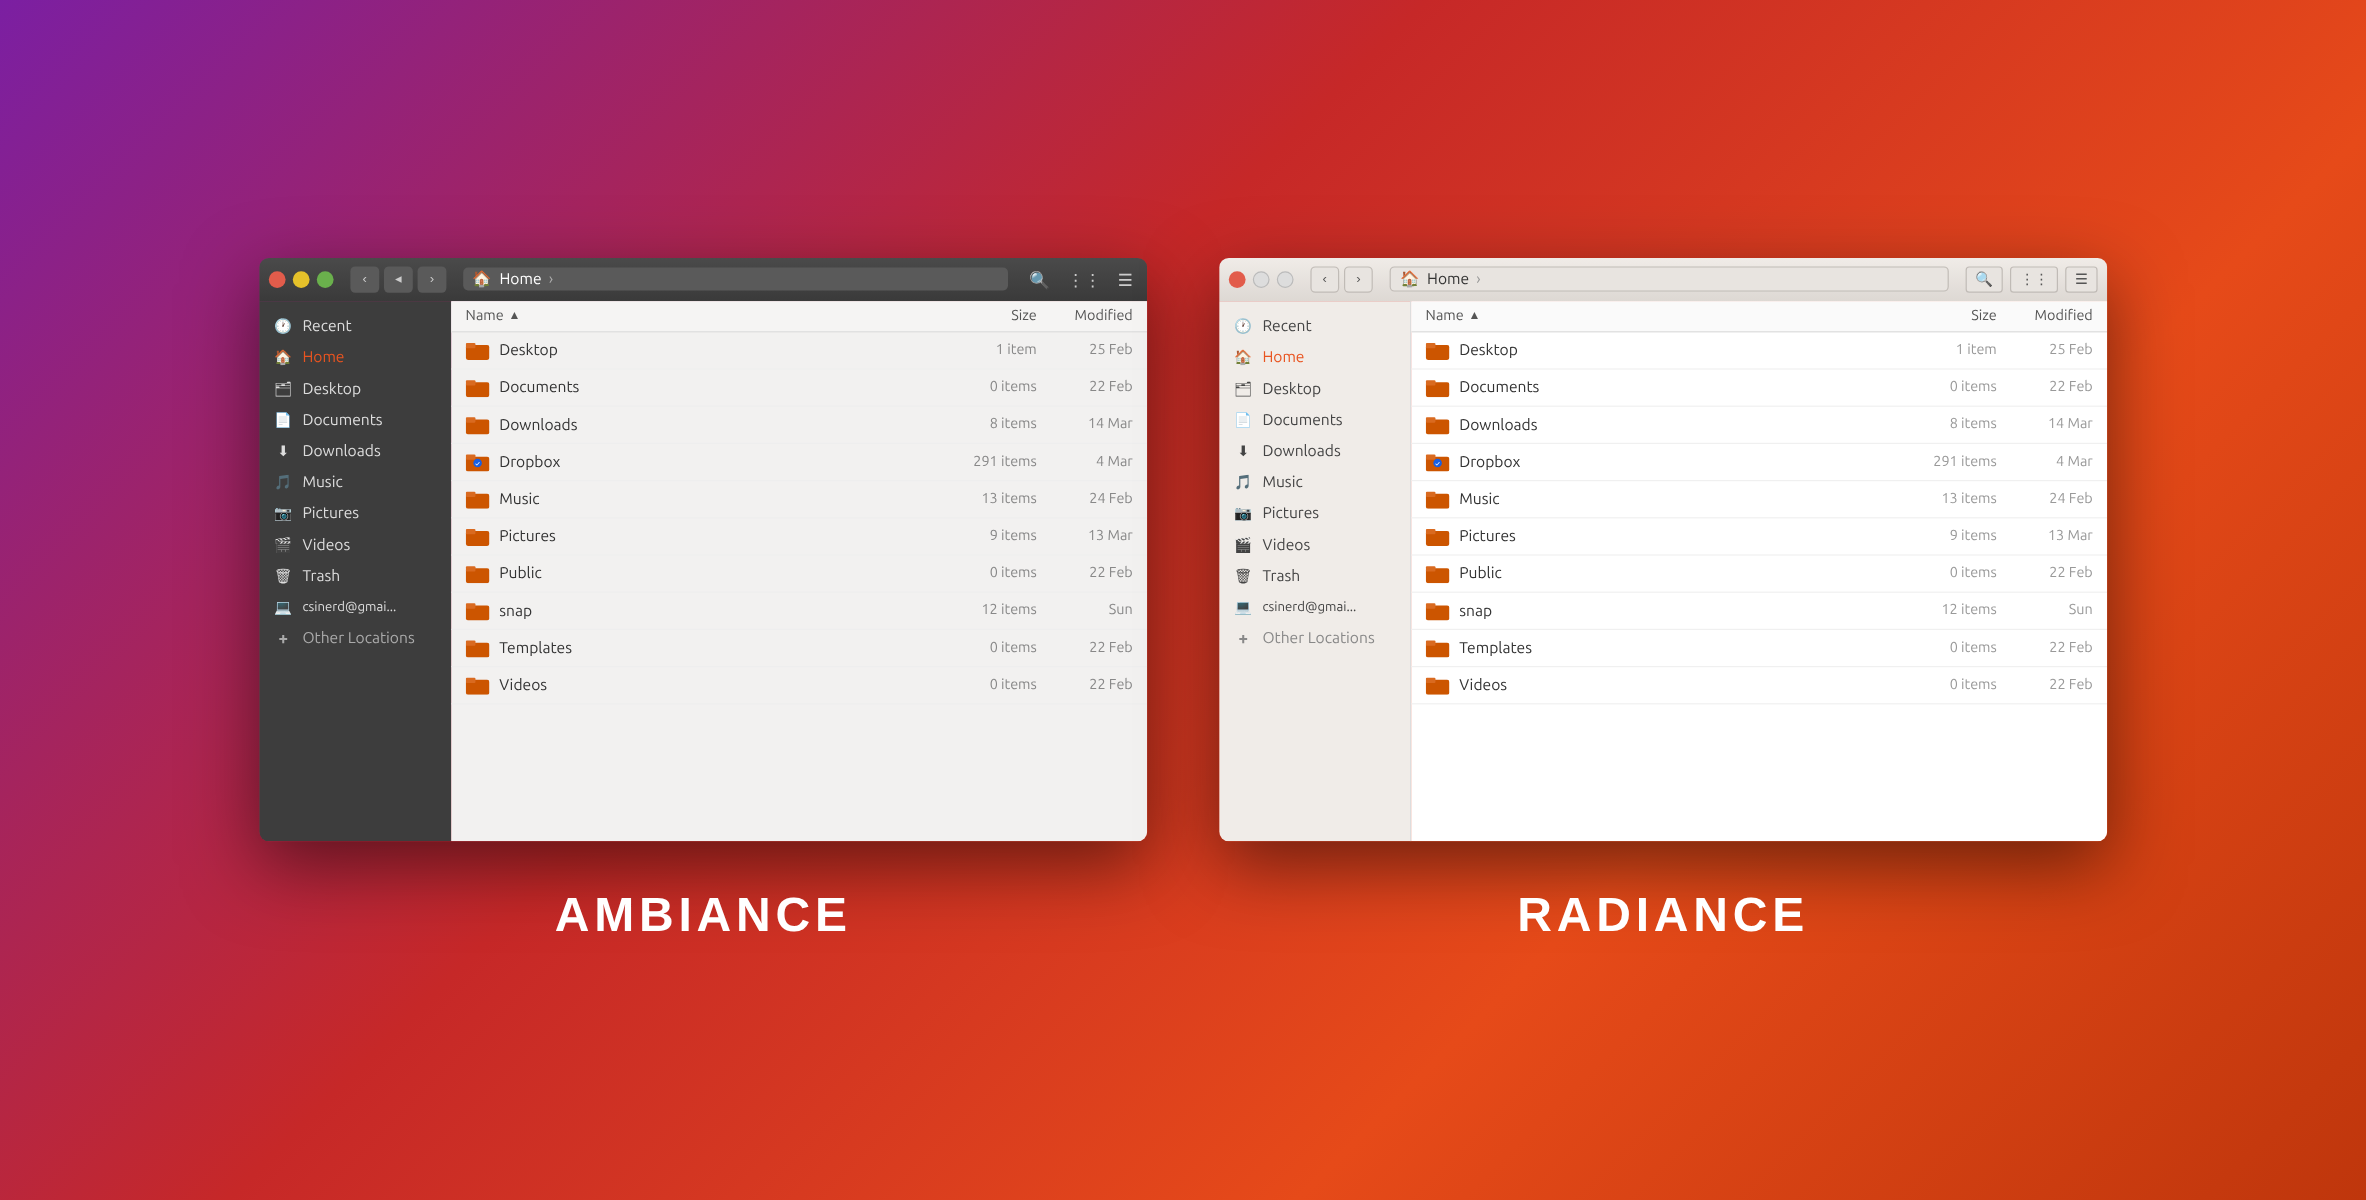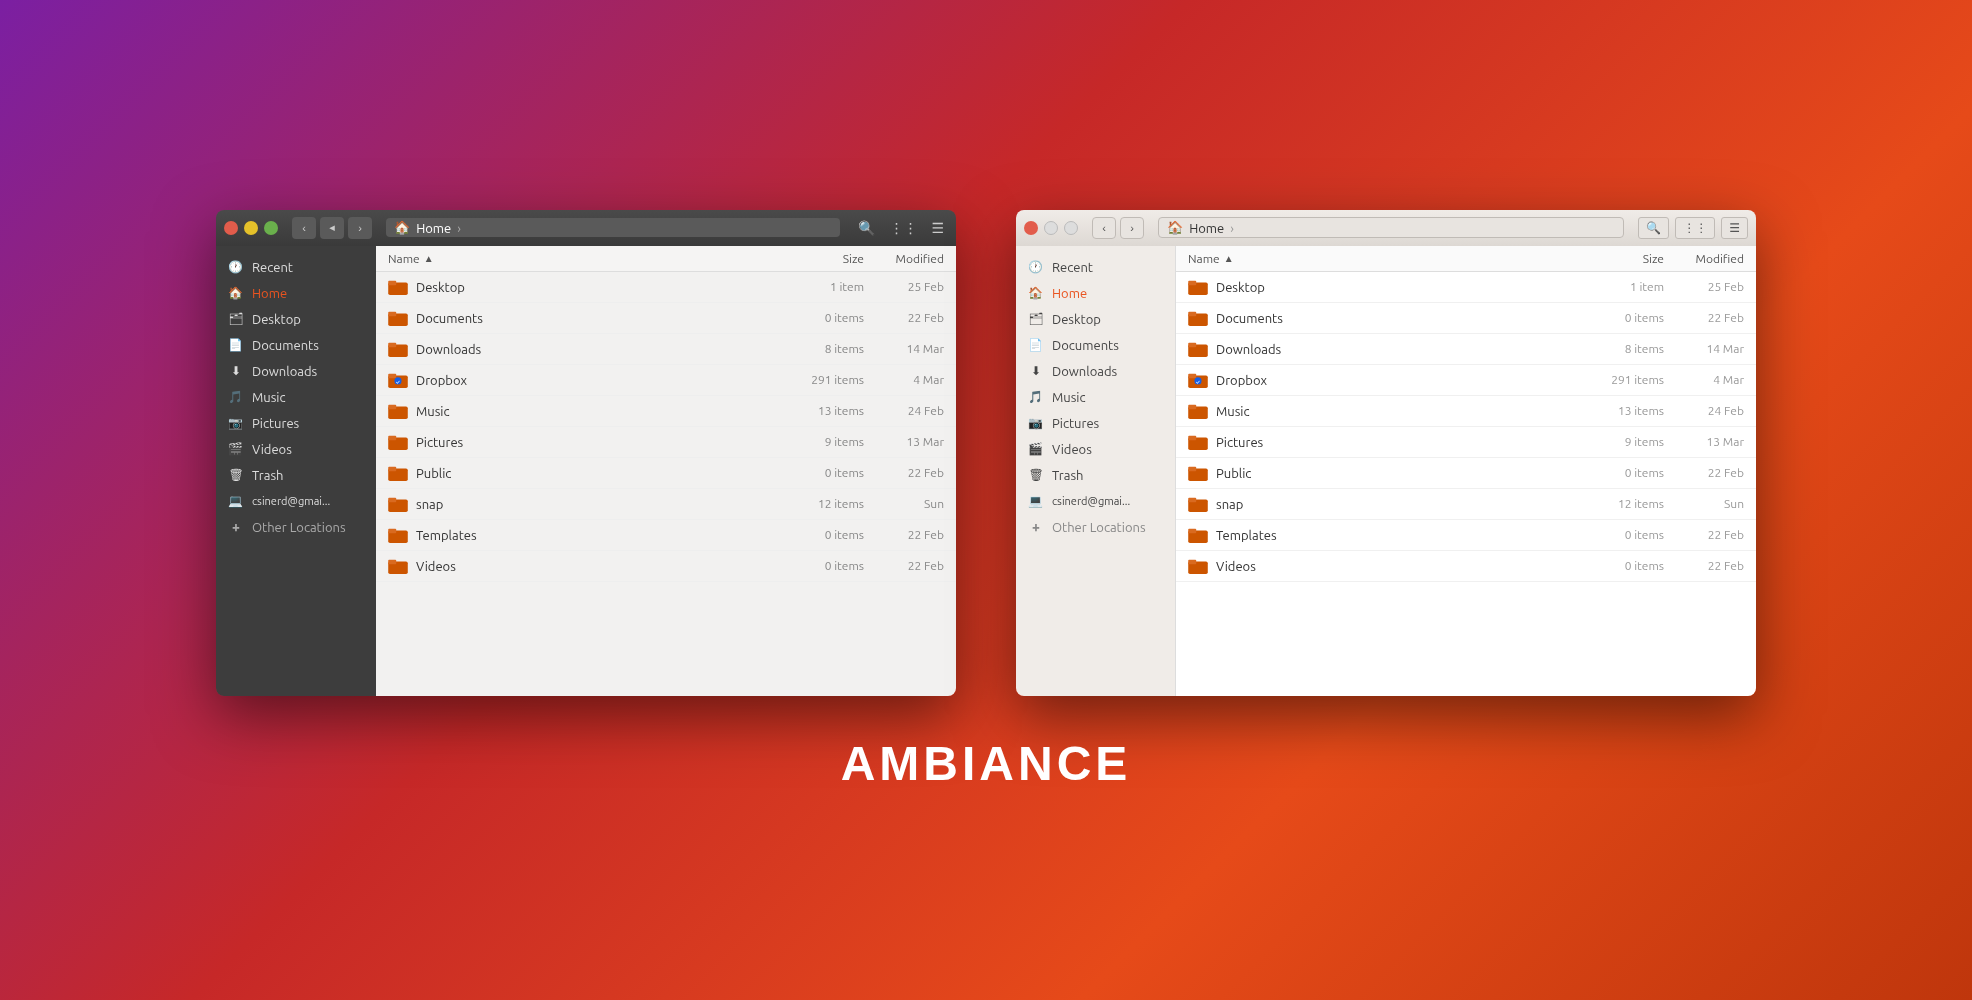--- a/index.html
+++ b/index.html
@@ -29,21 +29,21 @@
       width: 100%;
       justify-content: center;
     }
 
     .label-block {
       width: 740px;
       text-align: center;
     }
 
     .theme-label {
-      font-size: 48px;
+      font-size: 40px;
       font-weight: 900;
       color: white;
       letter-spacing: 4px;
       text-transform: uppercase;
       font-family: Arial Black, Arial, sans-serif;
     }
 
     
     .fm-window {
       width: 740px;
@@ -910,13 +910,16 @@
       </div>
     </div>
   </div>
 
 </div>
 
 <div class="labels-row">
   <div class="label-block">
     <span class="theme-label">AMBIANCE</span>
   </div>
+  <div class="label-block">
+    <span class="theme-label">RADIANCE</span>
+  </div>
 </div>
 
 </body></html>

